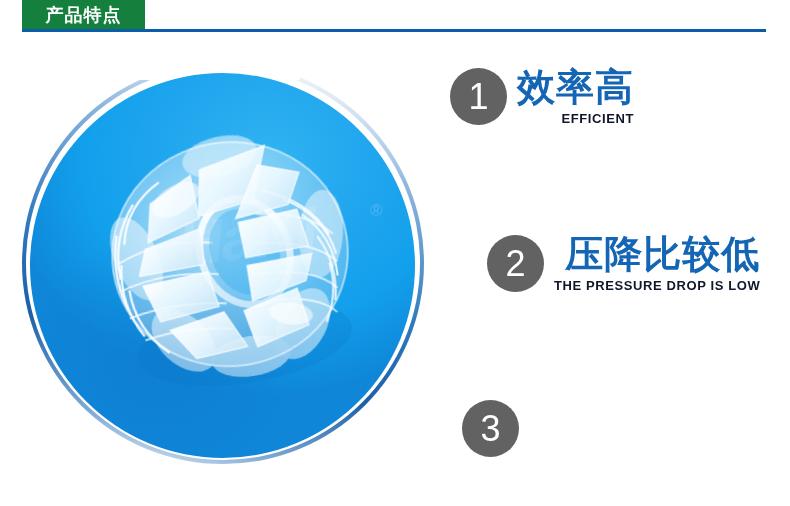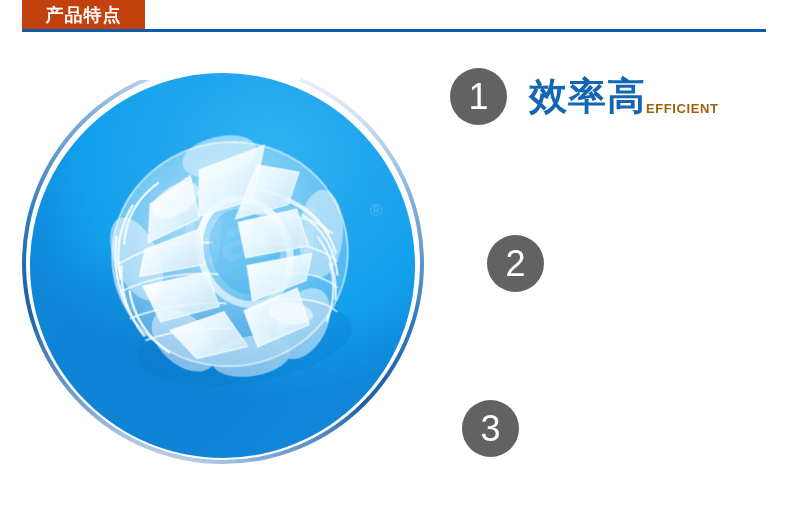--- a/index.html
+++ b/index.html
@@ -18,21 +18,21 @@
   
   .header {
     position: absolute;
     left: 0; top: 0;
     width: 790px; height: 40px;
   }
   .header-tab {
     position: absolute;
     left: 22px; top: 0px;
     width: 123px; height: 29px;
-    background: #c2410c;
+    background: #15803d;
     display: flex;
     align-items: center;
     justify-content: center;
   }
   .header-tab-label {
     color: #ffffff;
     font-size: 18px;
     font-weight: bold;
     letter-spacing: 1px;
     line-height: 1;
@@ -134,36 +134,36 @@
     display: flex;
     align-items: center;
     justify-content: center;
     font-size: 36px;
     font-weight: 300;
     line-height: 1;
     flex: none;
     font-family: "Liberation Sans", sans-serif;
   }
   .feature-text {
-    margin-left: 22px;
+    margin-left: 10px;
     display: flex;
-    flex-direction: row;
+    flex-direction: column;
     align-items: flex-end;
   }
   .feature-title {
     color: #1466b5;
     font-size: 38px;
     font-weight: bold;
     line-height: 1.04;
     letter-spacing: 1px;
     white-space: nowrap;
     font-family: "DejaVu Sans", "Liberation Sans", sans-serif;
   }
   .feature-sub {
-    color: #a16207;
+    color: #0f172a;
     font-size: 13px;
     font-weight: bold;
     letter-spacing: 0.6px;
     margin-top: 3px;
     white-space: nowrap;
     font-family: "Liberation Sans", sans-serif;
   }
 </style>
 </head>
 <body>
@@ -278,19 +278,23 @@
   <div class="feature feature-1">
     <div class="num-badge">1</div>
     <div class="feature-text">
       <div class="feature-title">效率高</div>
       <div class="feature-sub">EFFICIENT</div>
     </div>
   </div>
 
   <div class="feature feature-2">
     <div class="num-badge">2</div>
+    <div class="feature-text">
+      <div class="feature-title">压降比较低</div>
+      <div class="feature-sub">THE PRESSURE DROP IS LOW</div>
+    </div>
   </div>
 
   <div class="feature feature-3">
     <div class="num-badge">3</div>
   </div>
 
 </div>
 
 </body></html>

